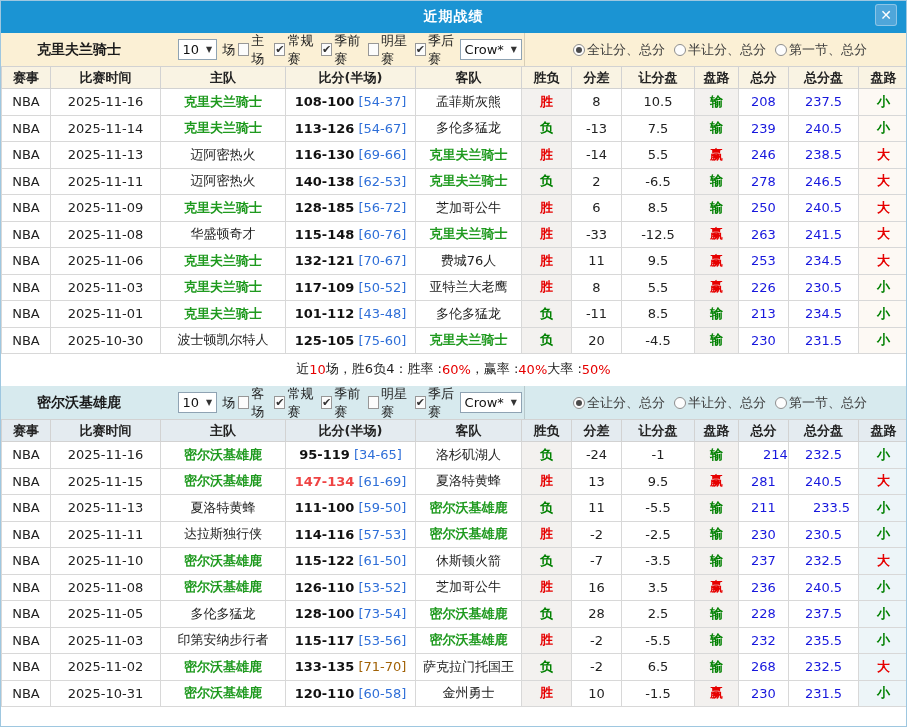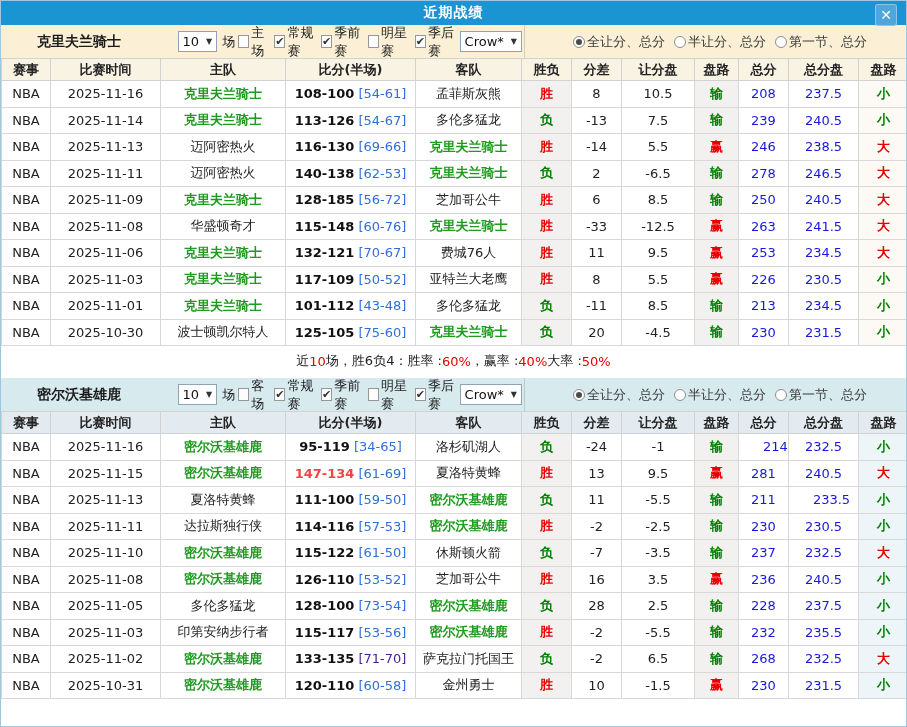--- a/index.html
+++ b/index.html
@@ -1,18 +1,18 @@
 <!DOCTYPE html>
 <html><head>
 <meta charset="utf-8">
 <style>
   * { box-sizing: border-box; }
   body { margin: 0; font-family: "DejaVu Sans", "Liberation Sans", sans-serif; }
   .window { width: 907px; height: 727px; overflow: hidden; background: #fff; position: relative; border: 1px solid #9ec7e0; }
-  .titlebar { height: 24px; display: flex; align-items: center; justify-content: center; position: relative; }
+  .titlebar { height: 32px; display: flex; align-items: center; justify-content: center; position: relative; }
   .title { color: #fff; font-weight: bold; font-size: 14px; letter-spacing: 1px; }
   .close-btn { position: absolute; right: 9px; top: 3px; width: 22px; height: 22px; border-radius: 3px;
                display: flex; align-items: center; justify-content: center; cursor: pointer;
                color: #fff; font-weight: bold; font-size: 14px; border: 1px solid rgba(255,255,255,.35); }
   .filterbar { display: flex; align-items: stretch; height: 33px; }
   .filter-left { flex: 0 0 524px; display: flex; align-items: center; border-right: 1px solid rgba(0,0,0,.14); }
   .team-name { font-weight: bold; font-size: 14px; color: #1a1a1a; margin-left: 36px; width: 168px; }
   .select { display: inline-flex; align-items: center; background: #fff; border: 1px solid #8fa3b3; height: 21px;
             padding: 0 4px; font-size: 13px; color: #111; gap: 7px; cursor: pointer; margin-right: 2px; }
   .caret { font-size: 8px; color: #333; }
@@ -127,21 +127,21 @@
               <th style="background: rgb(249, 243, 227);">总分</th>
               <th style="background: rgb(249, 243, 227);">总分盘</th>
               <th style="background: rgb(249, 243, 227);">盘路</th>
             </tr>
           </thead>
       <tbody>
             <tr>
               <td>NBA</td>
               <td>2025-11-16</td>
               <td class="team" style="color: rgb(31, 154, 31);">克里夫兰骑士</td>
-              <td><span class="bold" style="color: rgb(17, 17, 17);">108-100</span><span style="color: rgb(47, 111, 216);"> [54-61]</span></td>
+              <td><span class="bold" style="color: rgb(17, 17, 17);">108-100</span><span style="color: rgb(47, 111, 216);"> [54-37]</span></td>
               <td>孟菲斯灰熊</td>
               <td class="col-shaded bold" style="color: rgb(230, 0, 0);">胜</td>
               <td>8</td>
               <td>10.5</td>
               <td class="col-shaded bold" style="color: rgb(0, 128, 0);">输</td>
               <td style="color: rgb(23, 23, 221);">208</td>
               <td style="color: rgb(23, 23, 221);">237.5</td>
               <td class="bold" style="color: rgb(0, 128, 0); background: rgb(253, 249, 244);">小</td>
             </tr>
             <tr>
@@ -475,21 +475,21 @@
               <td>-5.5</td>
               <td class="col-shaded bold" style="color: rgb(0, 128, 0);">输</td>
               <td style="color: rgb(23, 23, 221);">232</td>
               <td style="color: rgb(23, 23, 221);">235.5</td>
               <td class="bold" style="color: rgb(0, 128, 0); background: rgb(237, 245, 248);">小</td>
             </tr>
             <tr>
               <td>NBA</td>
               <td>2025-11-02</td>
               <td class="team" style="color: rgb(31, 154, 31);">密尔沃基雄鹿</td>
-              <td><span class="bold" style="color: rgb(17, 17, 17);">133-135</span><span style="color: #4c1d95; text-align: center;"> [71-70]</span></td>
+              <td><span class="bold" style="color: rgb(17, 17, 17);">133-135</span><span style="color: #a16207; text-align: center;"> [71-70]</span></td>
               <td>萨克拉门托国王</td>
               <td class="col-shaded bold" style="color: rgb(0, 128, 0);">负</td>
               <td>-2</td>
               <td>6.5</td>
               <td class="col-shaded bold" style="color: rgb(0, 128, 0);">输</td>
               <td style="color: rgb(23, 23, 221);">268</td>
               <td style="color: rgb(23, 23, 221);">232.5</td>
               <td class="bold" style="color: rgb(230, 0, 0); background: rgb(237, 245, 248);">大</td>
             </tr>
             <tr>

